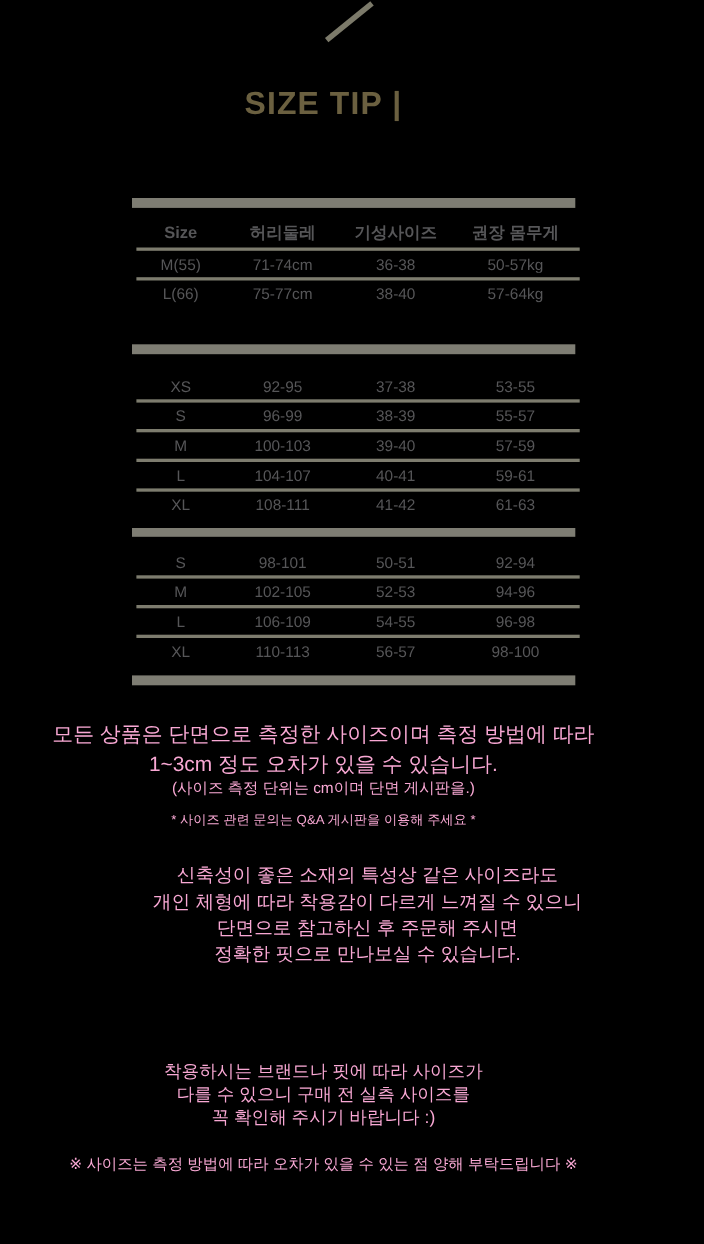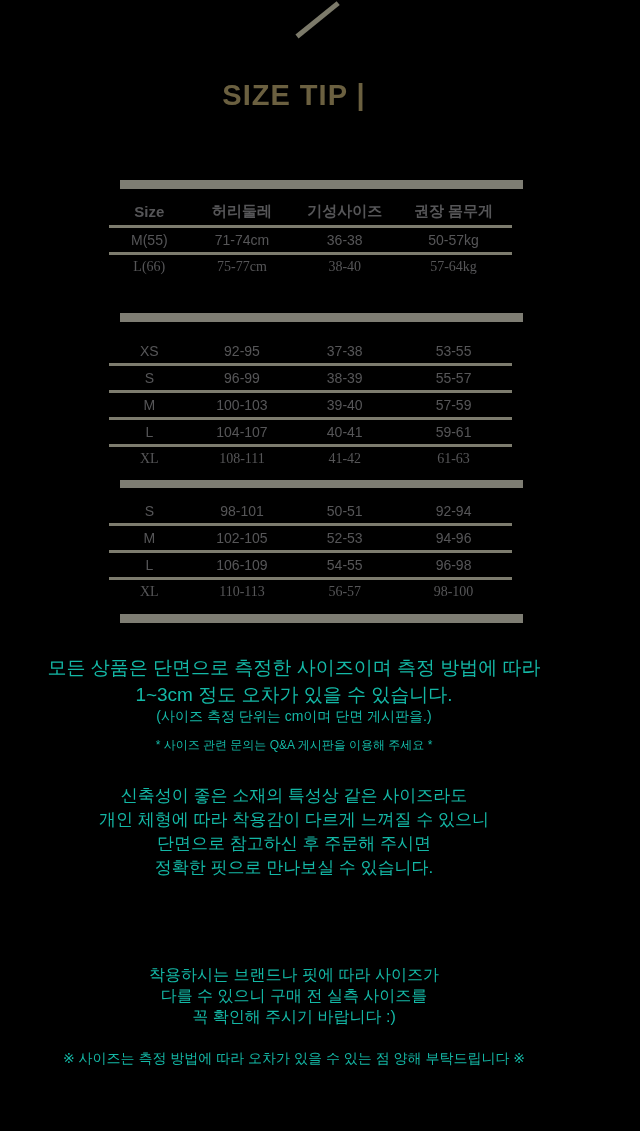--- a/index.html
+++ b/index.html
@@ -25,47 +25,47 @@
   }
   .bar{
     position:absolute;left:120px;width:403px;height:9px;
     background:#7e7d73;
   }
   .bar1{top:180px;}
   .bar2{top:313px;}
   .bar3{top:480px;height:8px;}
   .bar4{top:614px;}
   .stable{
-    position:absolute;left:109px;width:403px;
+    position:absolute;left:124px;width:403px;
     font-size:14px;
   }
   .t1{top:197px;}
   .t2{top:339px;}
   .t3{top:499px;}
   .trow{
     display:grid;
     grid-template-columns:20% 26% 25% 29%;
     align-items:center;
     height:24px;
     border-bottom:3px solid #7d7c6e;
     text-align:center;
   }
   .thead{height:28px;font-size:15px;font-weight:bold;}
-  .trows .trow:last-child{border-bottom:none;font-family:Liberation Serif, serif;}
+  .trows .trow:last-child{border-bottom:none;}
   .tcell{overflow:hidden;white-space:nowrap;}
   .note{
     position:absolute;left:0;width:100%;
-    text-align:center;color:#14b8a6;
+    text-align:center;color:#f9a8d4;
   }
   .p1l1{top:655px;font-size:19px;}
   .p1l2{top:682px;font-size:19px;}
   .p1l3{top:708px;font-size:14px;}
   .p1l4{top:737px;font-size:12px;}
   .para{line-height:24px;font-size:17px;}
-  .p2{top:784px;}
+  .p2{top:784px;padding-left:40px;}
   .p3{top:964px;line-height:21px;font-size:16px;}
   .footer{top:1050px;font-size:14px;}
 </style>
 </head>
 <body>
 
 <div class="canvas">
 
   <div class="slash"></div>
 

